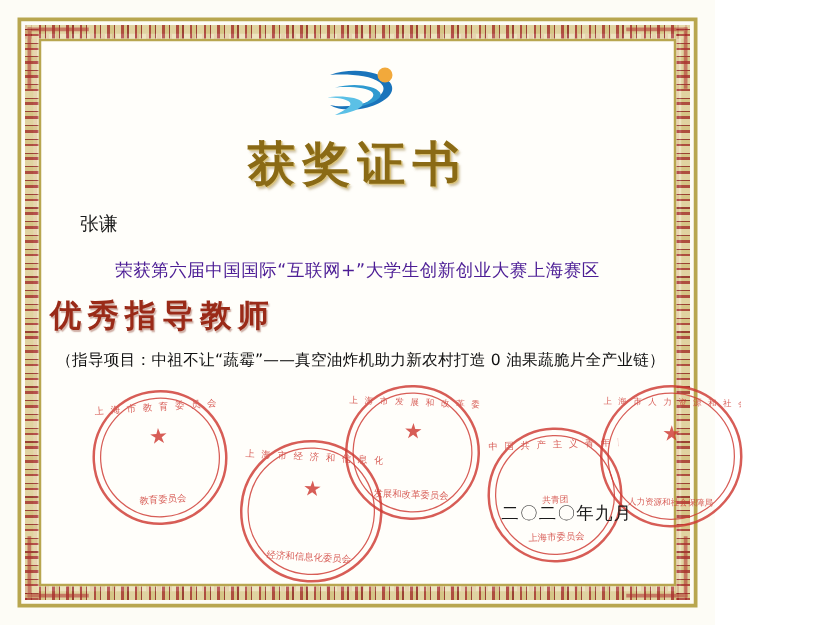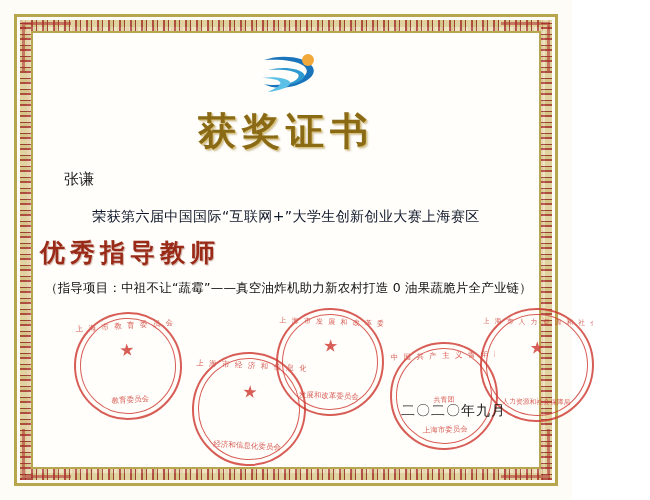--- a/index.html
+++ b/index.html
@@ -145,21 +145,21 @@
     color: #1a1a1a;
     font-family: "DejaVu Sans", "Liberation Sans", sans-serif;
   }
 
   .line1 {
     position: absolute;
     left: 0; right: 0;
     top: 168px;
     text-align: center;
     font-size: 14px;
-    color: #0f172a;
+    color: #4c1d95;
     letter-spacing: .4px;
   }
 
   .award {
     position: absolute;
     left: 0; right: 0;
     top: 196px;
     text-align: left;
     font-family: "DejaVu Serif", "Liberation Serif", serif;
     font-size: 25px;

